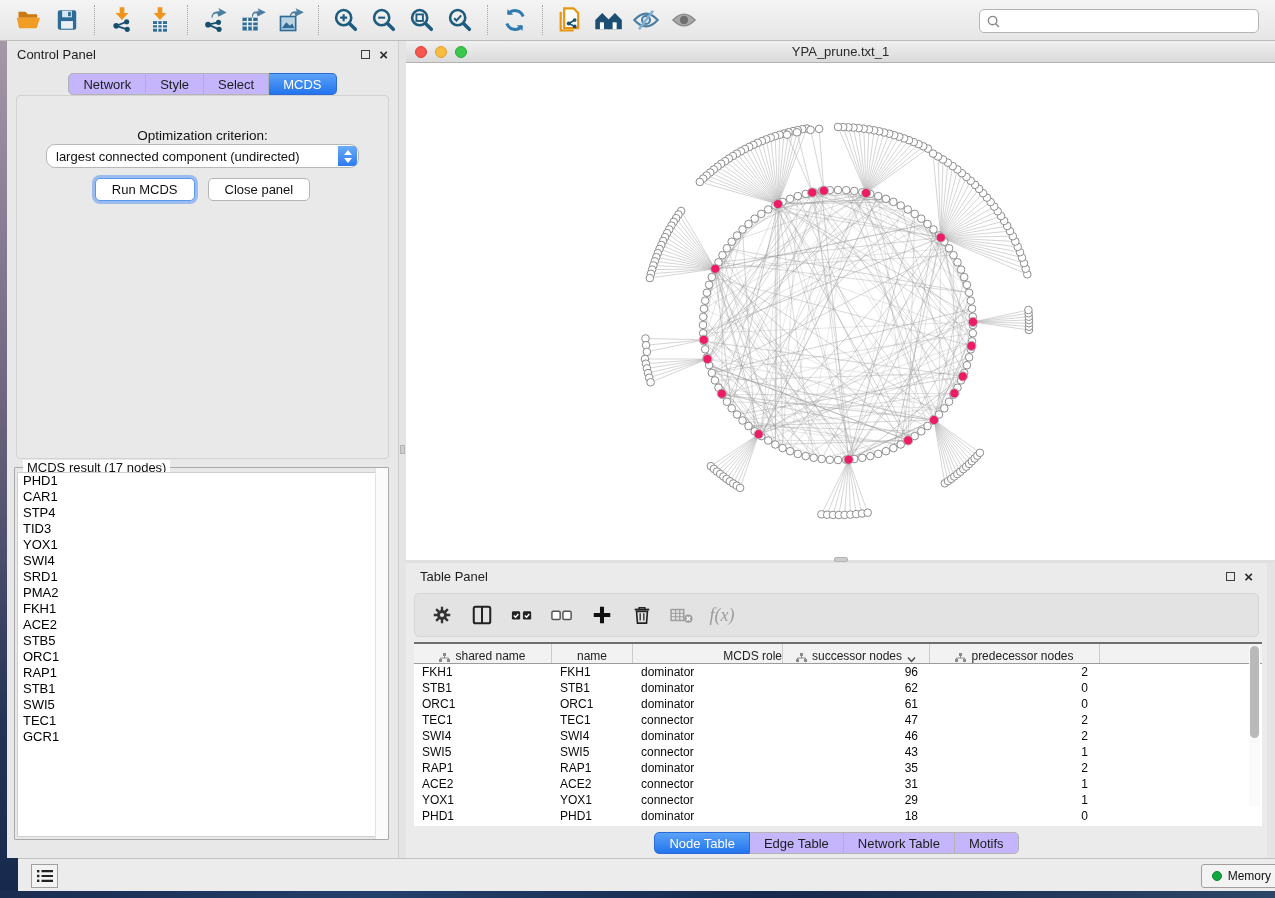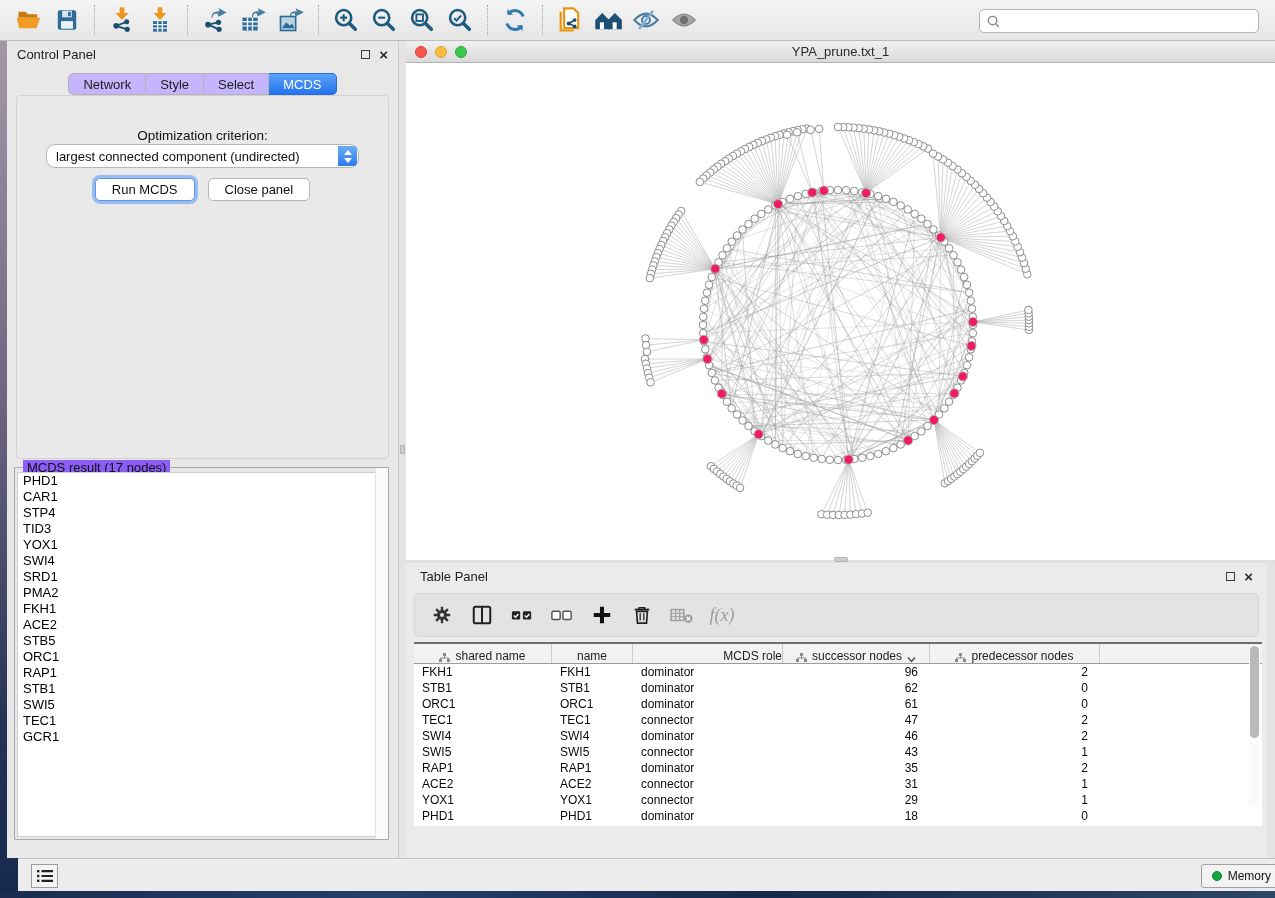--- a/index.html
+++ b/index.html
@@ -41,21 +41,21 @@
   .combo-stepper { position:absolute; right:1px; top:1px; bottom:1px; width:19px; border-radius:0 4px 4px 0;
     background:linear-gradient(#6aacf9,#2d7bef); display:flex; flex-direction:column; align-items:center; justify-content:center; gap:3px; }
   .tri-up { width:0; height:0; border-left:4px solid transparent; border-right:4px solid transparent; border-bottom:5px solid #fff; }
   .tri-dn { width:0; height:0; border-left:4px solid transparent; border-right:4px solid transparent; border-top:5px solid #fff; }
   .btn-row { position:absolute; left:0; right:0; top:82px; display:flex; justify-content:center; gap:13px; }
   .pbtn { height:23px; background:#fff; border:1px solid #b5b5b5; border-radius:5px; font-size:13px; color:#111;
     display:flex; align-items:center; justify-content:center; padding:0 16px; }
   .pbtn.default-focus { border-color:#5b97ef; box-shadow:0 0 0 3px rgba(77,144,245,.5); }
 
   .mcds-fieldset { position:absolute; left:7px; right:9px; top:426px; height:373px; border:1px solid #a9a9a9; border-radius:1px; }
-  .mcds-legend { position:absolute; left:8px; top:-8px; background:#8b5cf6; padding:0 4px; font-size:13px; color:#111; }
+  .mcds-legend { position:absolute; left:8px; top:-8px; background:#ffffff; padding:0 4px; font-size:13px; color:#111; }
   .mcds-list { position:absolute; left:2px; right:2px; top:4px; bottom:2px; background:#fff; border:1px solid #cfcfcf; overflow:hidden; }
   .mcds-track { position:absolute; right:0; top:0; bottom:0; width:13px; background:#fbfbfb; border-left:1px solid #e2e2e2; }
   .mcds-item { font-size:13px; line-height:16px; padding-left:5px; color:#000; }
 
   .v-splitter { position:absolute; left:399px; top:0; width:7px; height:817px; background:#e4e4e4; }
   .v-splitter .grip { position:absolute; left:1px; top:404px; width:5px; height:9px; background:#cdcdcd; border:1px solid #b3b3b3; }
 
   
   .right-area { position:absolute; left:406px; top:0; right:0; height:817px; background:#e4e4e4; }
   .net-window { position:absolute; left:0; top:0; right:0; height:519px; background:#fff; }
@@ -1126,20 +1126,26 @@
               <span class="tcell c2" style="width: 150px; display: inline-block;">dominator</span>
               <span class="tcell c3" style="width: 147px; display: inline-block;">18</span>
               <span class="tcell c4" style="width: 170px; display: inline-block;">0</span>
             </div>
           </div>
         <div class="vscroll">
             <div class="vthumb"></div>
           </div>
       </div>
 
+      <div class="seg-group tp-tabs" style="display:flex">
+        <div class="seg active">Node Table</div>
+        <div class="seg">Edge Table</div>
+        <div class="seg">Network Table</div>
+        <div class="seg">Motifs</div>
+      </div>
     </div>
   </div>
 </div>
 
 <div class="status-bar">
   <div class="list-btn">
     <svg width="16" height="14" viewBox="0 0 16 14">
       <rect x="0" y="1" width="2.4" height="2.4" fill="#222"></rect>
         <rect x="0" y="5.8" width="2.4" height="2.4" fill="#222"></rect>
         <rect x="0" y="10.6" width="2.4" height="2.4" fill="#222"></rect>

